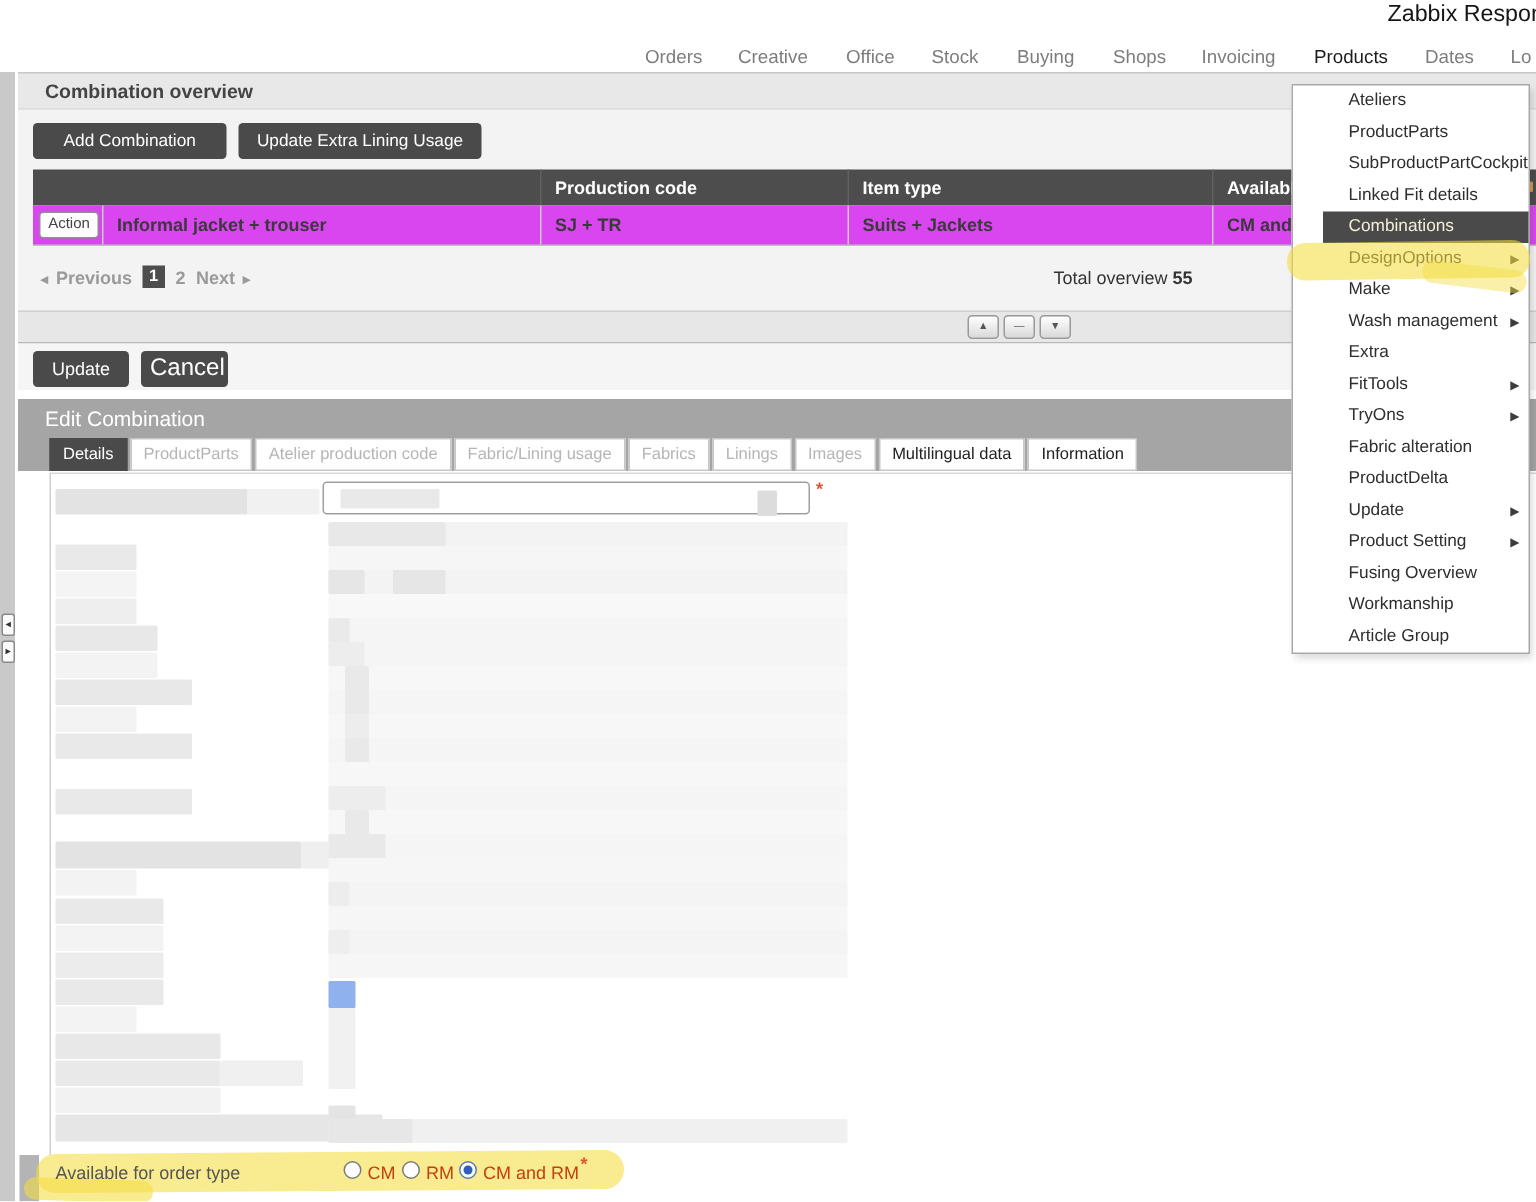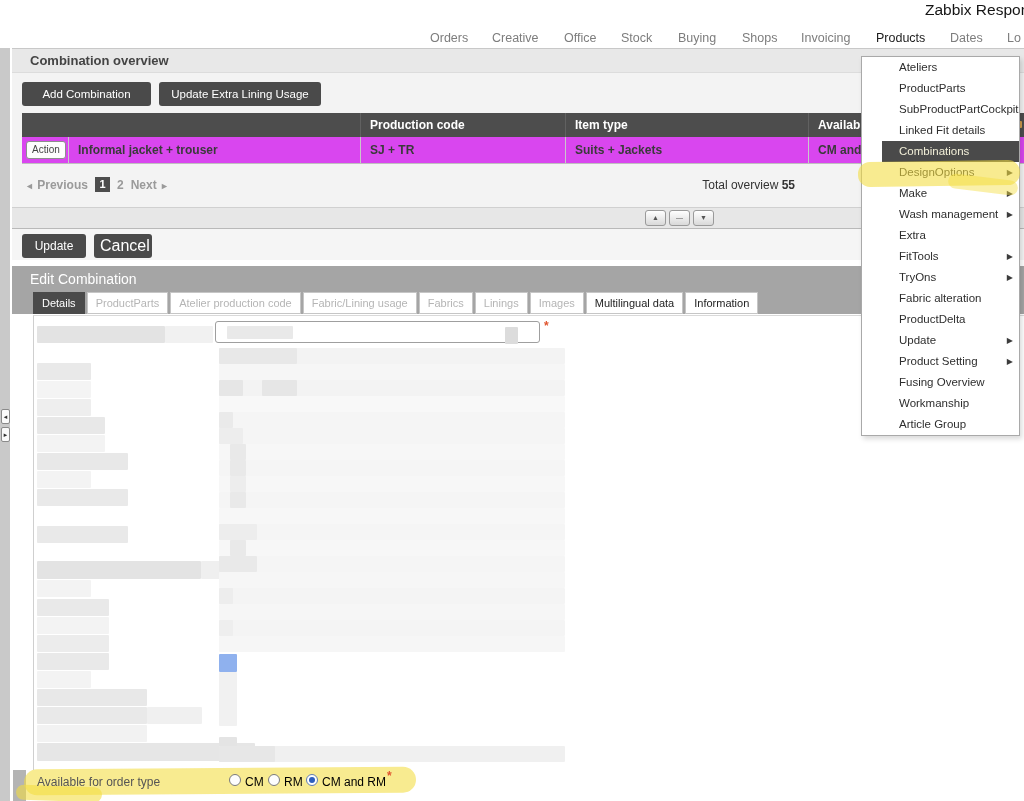--- a/index.html
+++ b/index.html
@@ -73,21 +73,21 @@
   
   .hl{position:absolute;background:rgba(243,221,64,0.58);z-index:60;pointer-events:none;}
 
   
   .avail-label{position:absolute;left:37px;top:775px;font-size:12px;color:#555;z-index:61;}
   .radio{position:absolute;top:774px;width:12px;height:12px;border:1px solid #7b7b7b;border-radius:50%;
          background:#fdfdfd;box-sizing:border-box;z-index:61;}
   .radio.sel{border-color:#5f7cb0;}
   .radio.sel::after{content:"";position:absolute;left:2px;top:2px;width:6px;height:6px;border-radius:50%;
                     background:#2d5fbe;}
-  .radio-label{position:absolute;top:775px;font-size:12px;color:#000000;z-index:61;}
+  .radio-label{position:absolute;top:775px;font-size:12px;color:#c2410c;z-index:61;}
 
   
   .menu{position:absolute;left:861px;top:56px;width:157px;background:#fff;border:1px solid #a9a9a9;
         box-shadow:2px 3px 5px rgba(0,0,0,0.15);z-index:50;box-sizing:content-box;}
   .menu-item{position:relative;height:21px;line-height:21px;padding-left:17px;font-size:11.5px;
              color:#2e2e2e;cursor:default;white-space:nowrap;margin-left:20px;}
   .menu-item.sel{background:#4a4a4a;color:#f2efd8;}
   .mi-arrow{position:absolute;right:6px;top:0;font-size:8px;color:#3c3c3c;}
   .strip-bl{position:absolute;left:13px;top:770px;width:13px;height:31px;background:#b4b4b4;}
 </style>

